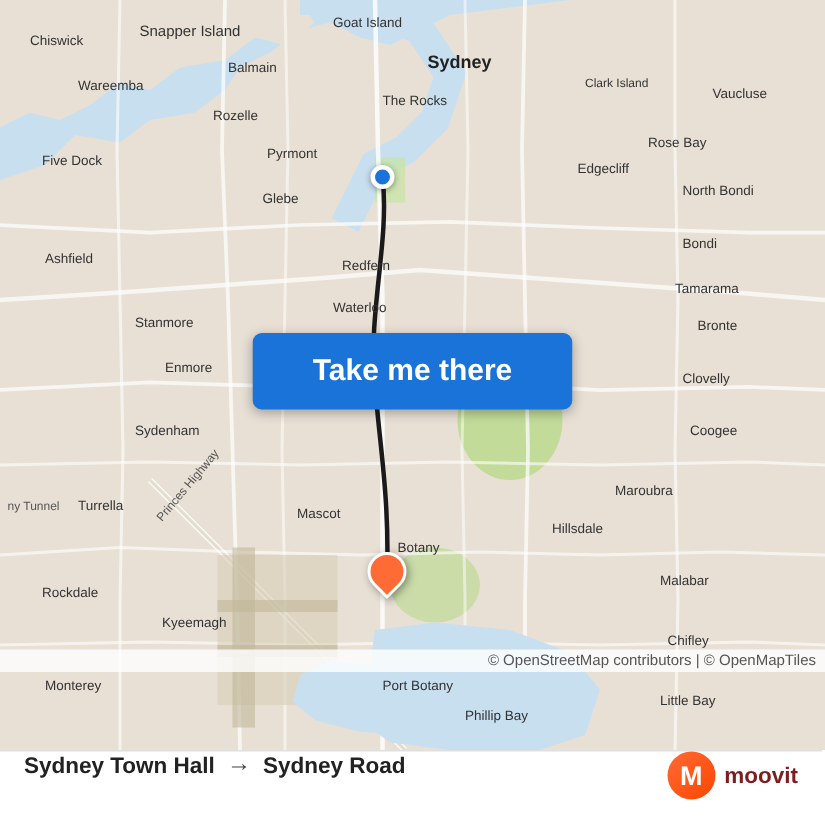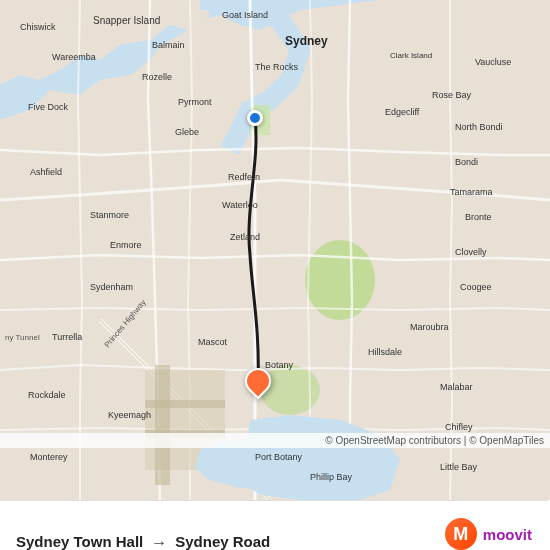--- a/index.html
+++ b/index.html
@@ -44,21 +44,21 @@
       box-shadow: 0 2px 8px rgba(0,0,0,0.3);
       z-index: 10;
     }
 
     
     #bottom-bar {
       width: 548px;
       height: 50px;
       background-color: #ffffff;
       display: flex;
-      align-items: flex-end;
+      align-items: flex-start;
       padding: 0 16px;
       border-top: 1px solid #e0e0e0;
       position: relative;
     }
 
     #route-info {
       display: flex;
       align-items: center;
       gap: 8px;
       flex: 1;
@@ -96,21 +96,21 @@
       align-items: center;
       justify-content: center;
       color: white;
       font-size: 18px;
       font-weight: bold;
     }
 
     #moovit-text {
       font-size: 15px;
       font-weight: 700;
-      color: #a21caf;
+      color: #7f1d1d;
     }
 
     
     #attribution {
       position: absolute;
       bottom: 52px;
       left: 0;
       right: 0;
       background: rgba(255,255,255,0.8);
       font-size: 10px;
@@ -291,20 +291,21 @@
 
   
   <div class="origin-marker" style="left: 255px; top: 118px;"></div>
 
   
   <div class="dest-marker" style="left: 258px; top: 394px;">
     <div class="dest-marker-inner"></div>
   </div>
 
   
+  <button id="take-me-there-btn">Take me there</button>
 
   
   <div id="attribution">© OpenStreetMap contributors | © OpenMapTiles</div>
 </div>
 
 <div id="bottom-bar">
   <div id="route-info">
     <span id="origin-label">Sydney Town Hall</span>
     <span id="arrow-icon">→</span>
     <span id="destination-label">Sydney Road</span>

